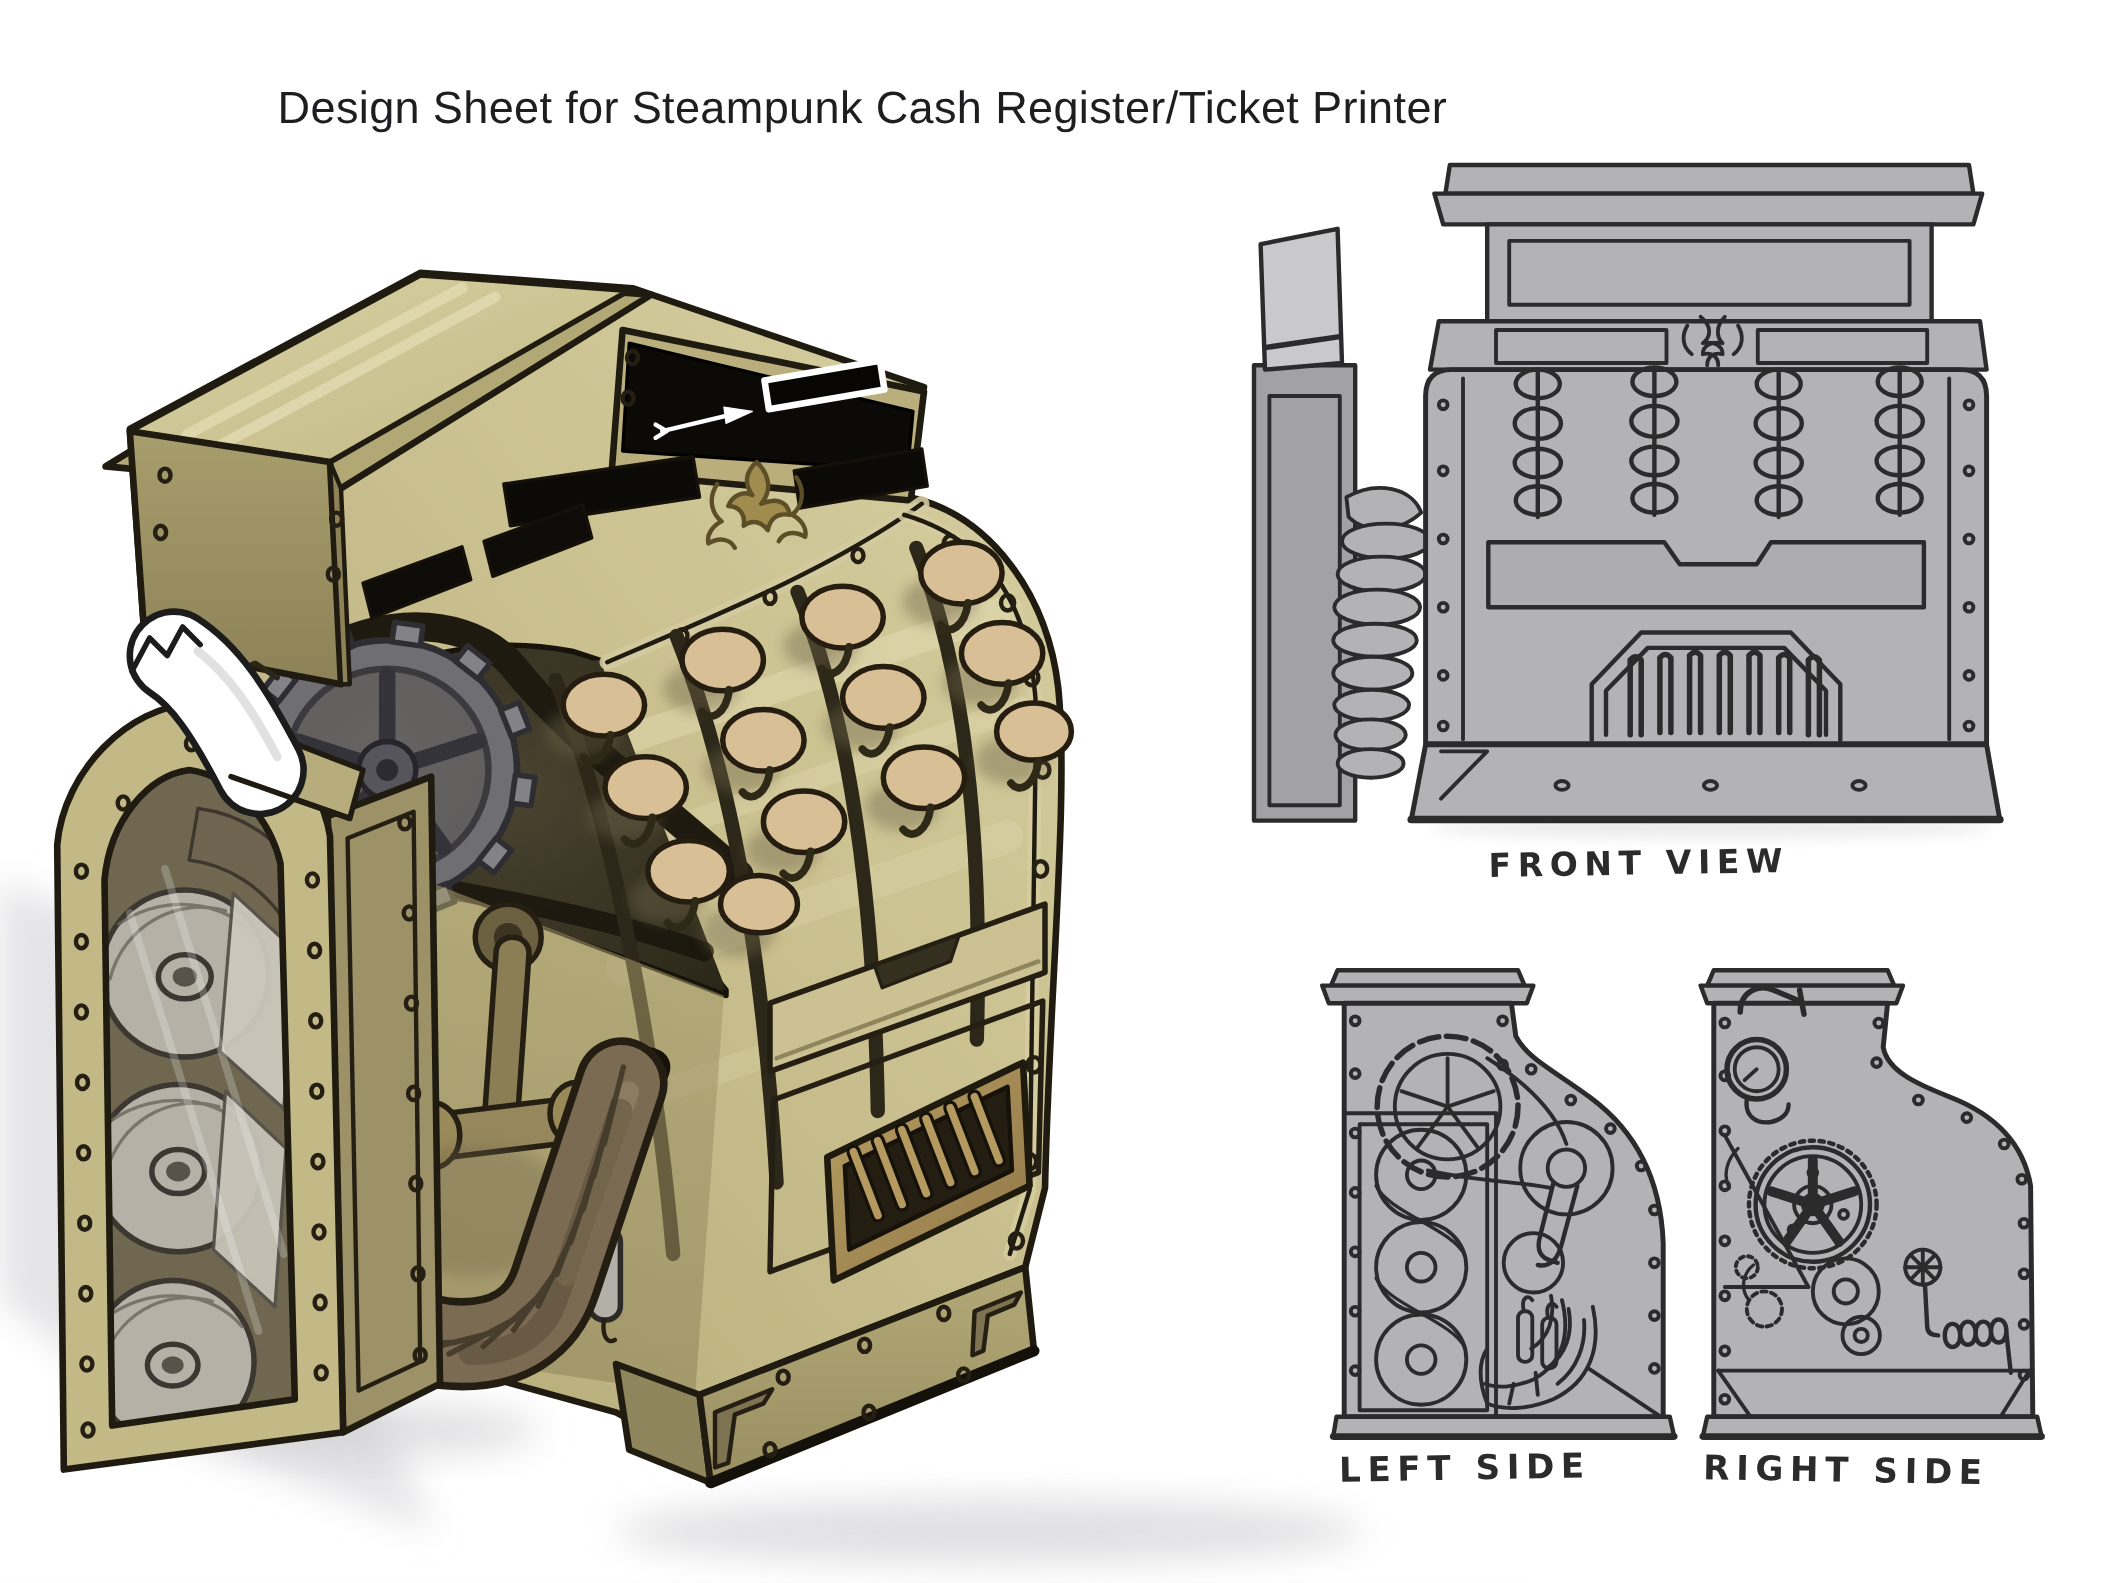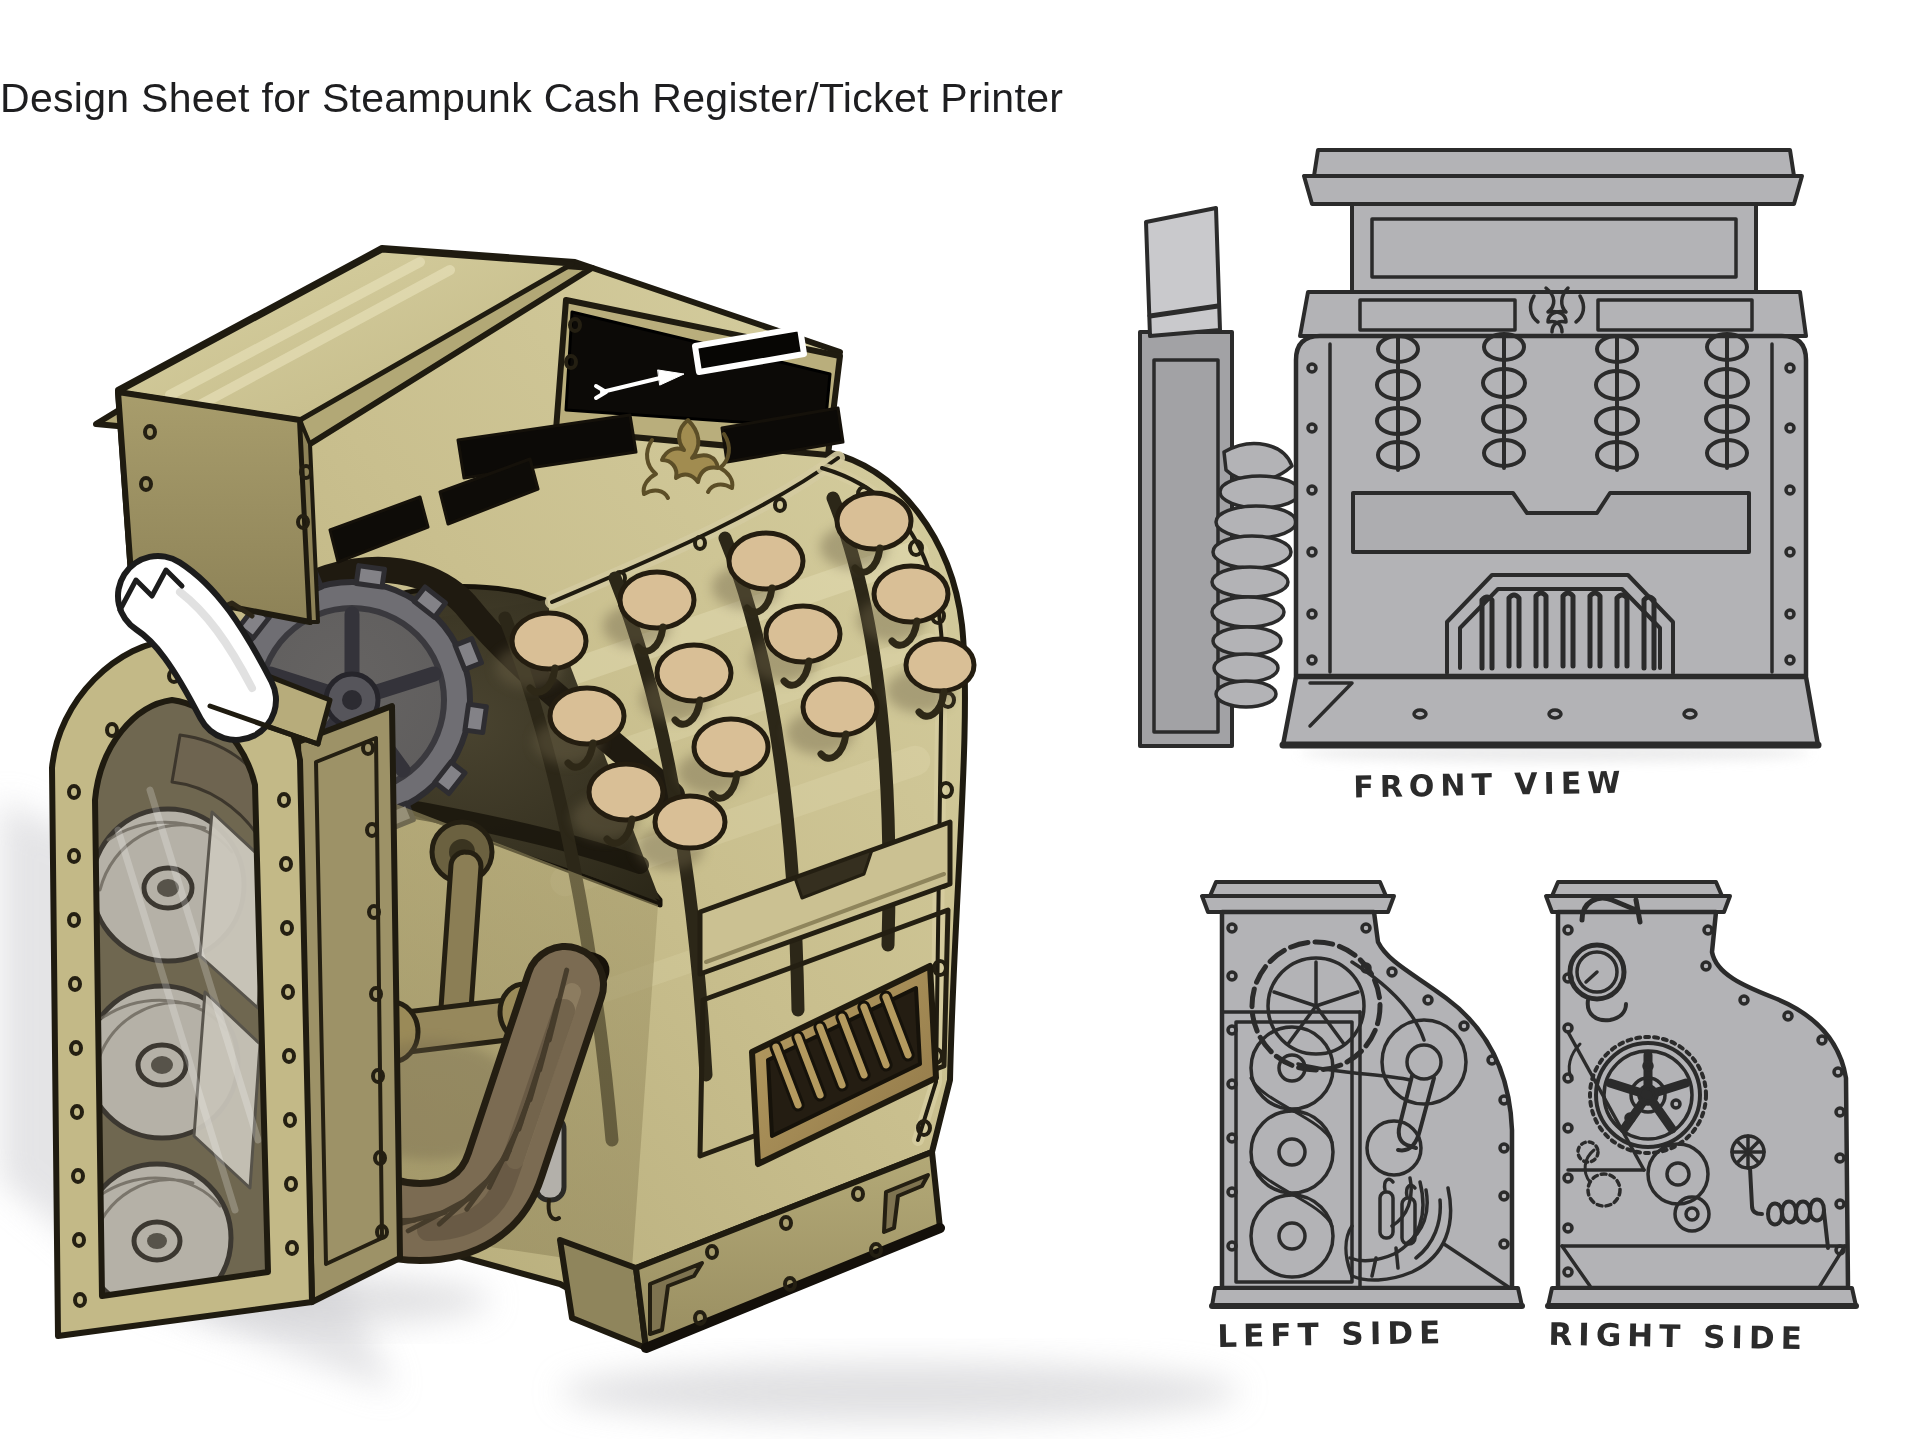--- a/index.html
+++ b/index.html
@@ -1,19 +1,19 @@
 <!DOCTYPE html>
 <html style="--paper-white: #ffffff; --title-ink: #1e1e20; --sketch-ink: #2b2b2b; --sketch-gray: #b3b3b6; --sketch-gray-dark: #a2a2a5; --body-khaki: #c7bd8c; --body-khaki-light: #d9d2a6; --body-khaki-dark: #a69c6c; --outline-ink: #1f1b10; --panel-black: #0c0a07; --ornament-gold: #a18c50; --grille-gold: #ab9257; --key-cream: #d9bf96; --gear-gray: #7b7a7f; --recess-olive: #3e3927; --hose-brown: #7b6b52; --roll-gray: #b5b1a7; --shadow-gray: #cfcfd3;"><head>
 <meta charset="utf-8">
 <style>
   html,body{margin:0;padding:0;}
   body{background:#e8e8e8;font-family:"Liberation Sans", sans-serif;}
   .sheet{position:relative;width:1920px;height:1439px;background:var(--paper-white,#ffffff);overflow:hidden;margin:0 auto;}
   .sheet-title{
-    position:absolute;left:0;top:48px;width:1568px;
+    position:absolute;left:0;top:48px;width:1568px;text-align:center;
     font-family:"Liberation Sans", sans-serif;font-size:41px;font-weight:400;
     color:var(--title-ink,#1e1e20);letter-spacing:.3px;white-space:nowrap;
   }
   svg text.caption{
     font-family:"DejaVu Sans", sans-serif;font-weight:700;
     fill:var(--sketch-ink,#1b1b1b);letter-spacing:6px;
   }
   .artwork{position:absolute;left:0;top:0;}
 </style>
 </head>

